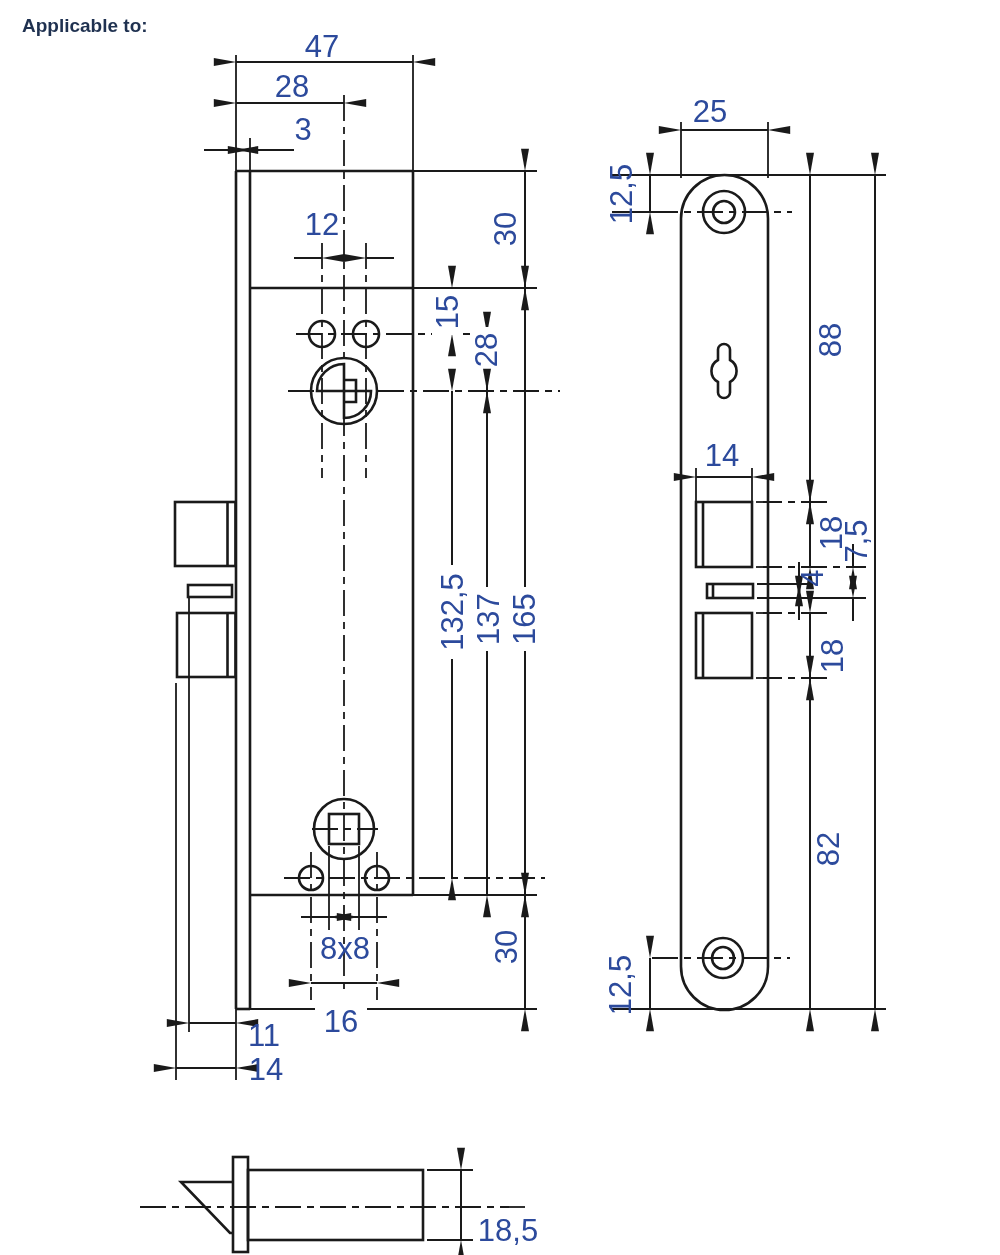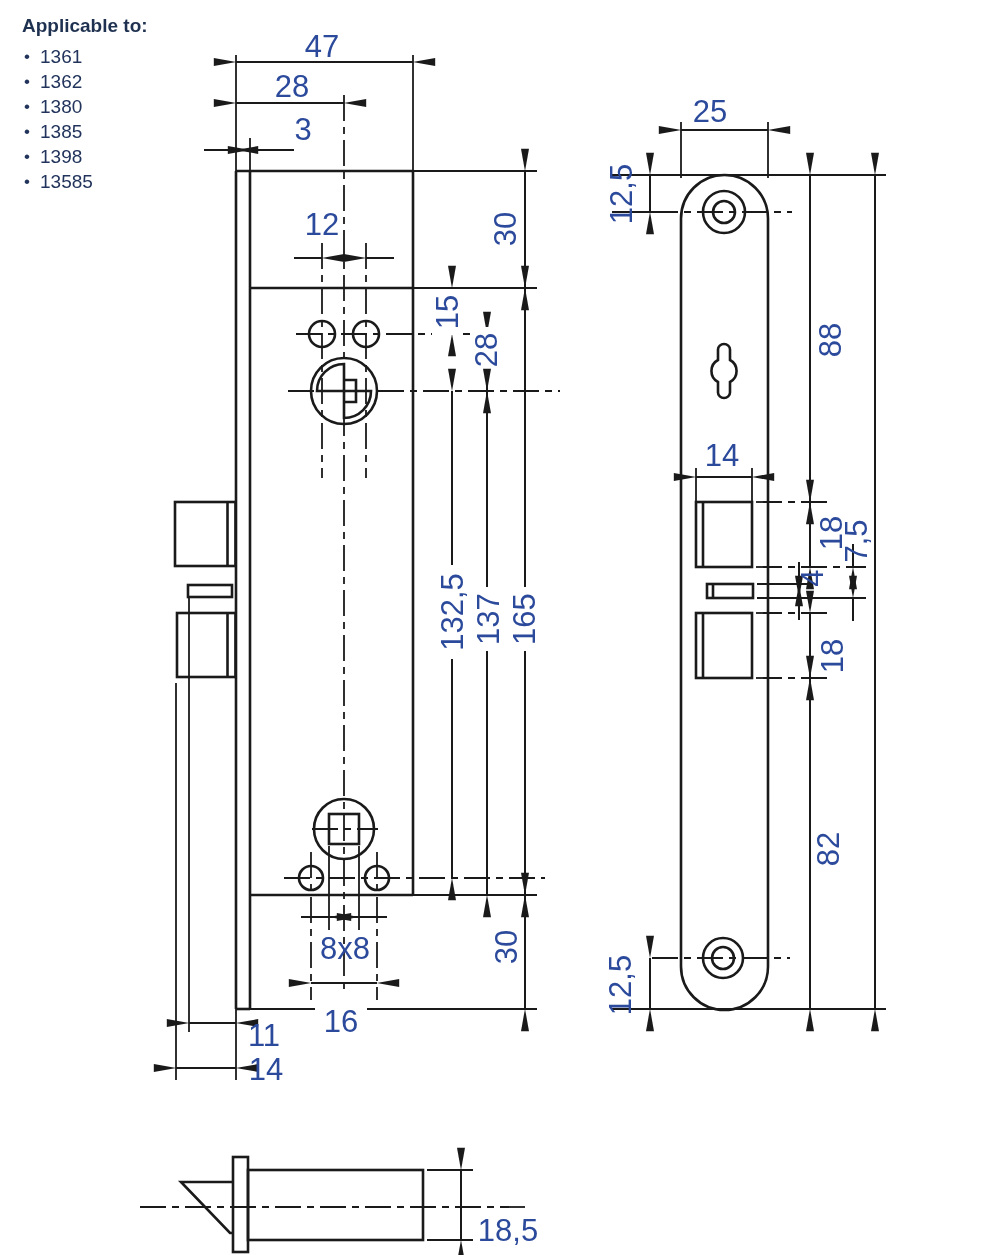--- a/index.html
+++ b/index.html
@@ -18,28 +18,20 @@
   .dim{font-family:"Liberation Sans",sans-serif;font-size:31px;fill:#2c4a9c;}
   .wbg{fill:#ffffff;}
 </style>
 </head>
 <body>
 
 <div class="page">
 
   <div class="applicable">
     <div class="app-heading">Applicable to:</div>
-    <ul class="app-list">
-      <li>1361</li>
-      <li>1362</li>
-      <li>1380</li>
-      <li>1385</li>
-      <li>1398</li>
-      <li>13585</li>
-    </ul>
   </div>
 
   <svg width="1000" height="1255" viewBox="0 0 1000 1255">
     <defs>
       <marker id="ar" viewBox="0 0 24 10" markerWidth="24" markerHeight="10" refX="0.8" refY="5" orient="auto-start-reverse" markerUnits="userSpaceOnUse">
         <path d="M0.5,5 L23,1 L23,9 Z" fill="#1a1a1a"></path>
       </marker>
     </defs>
 
     <g>

